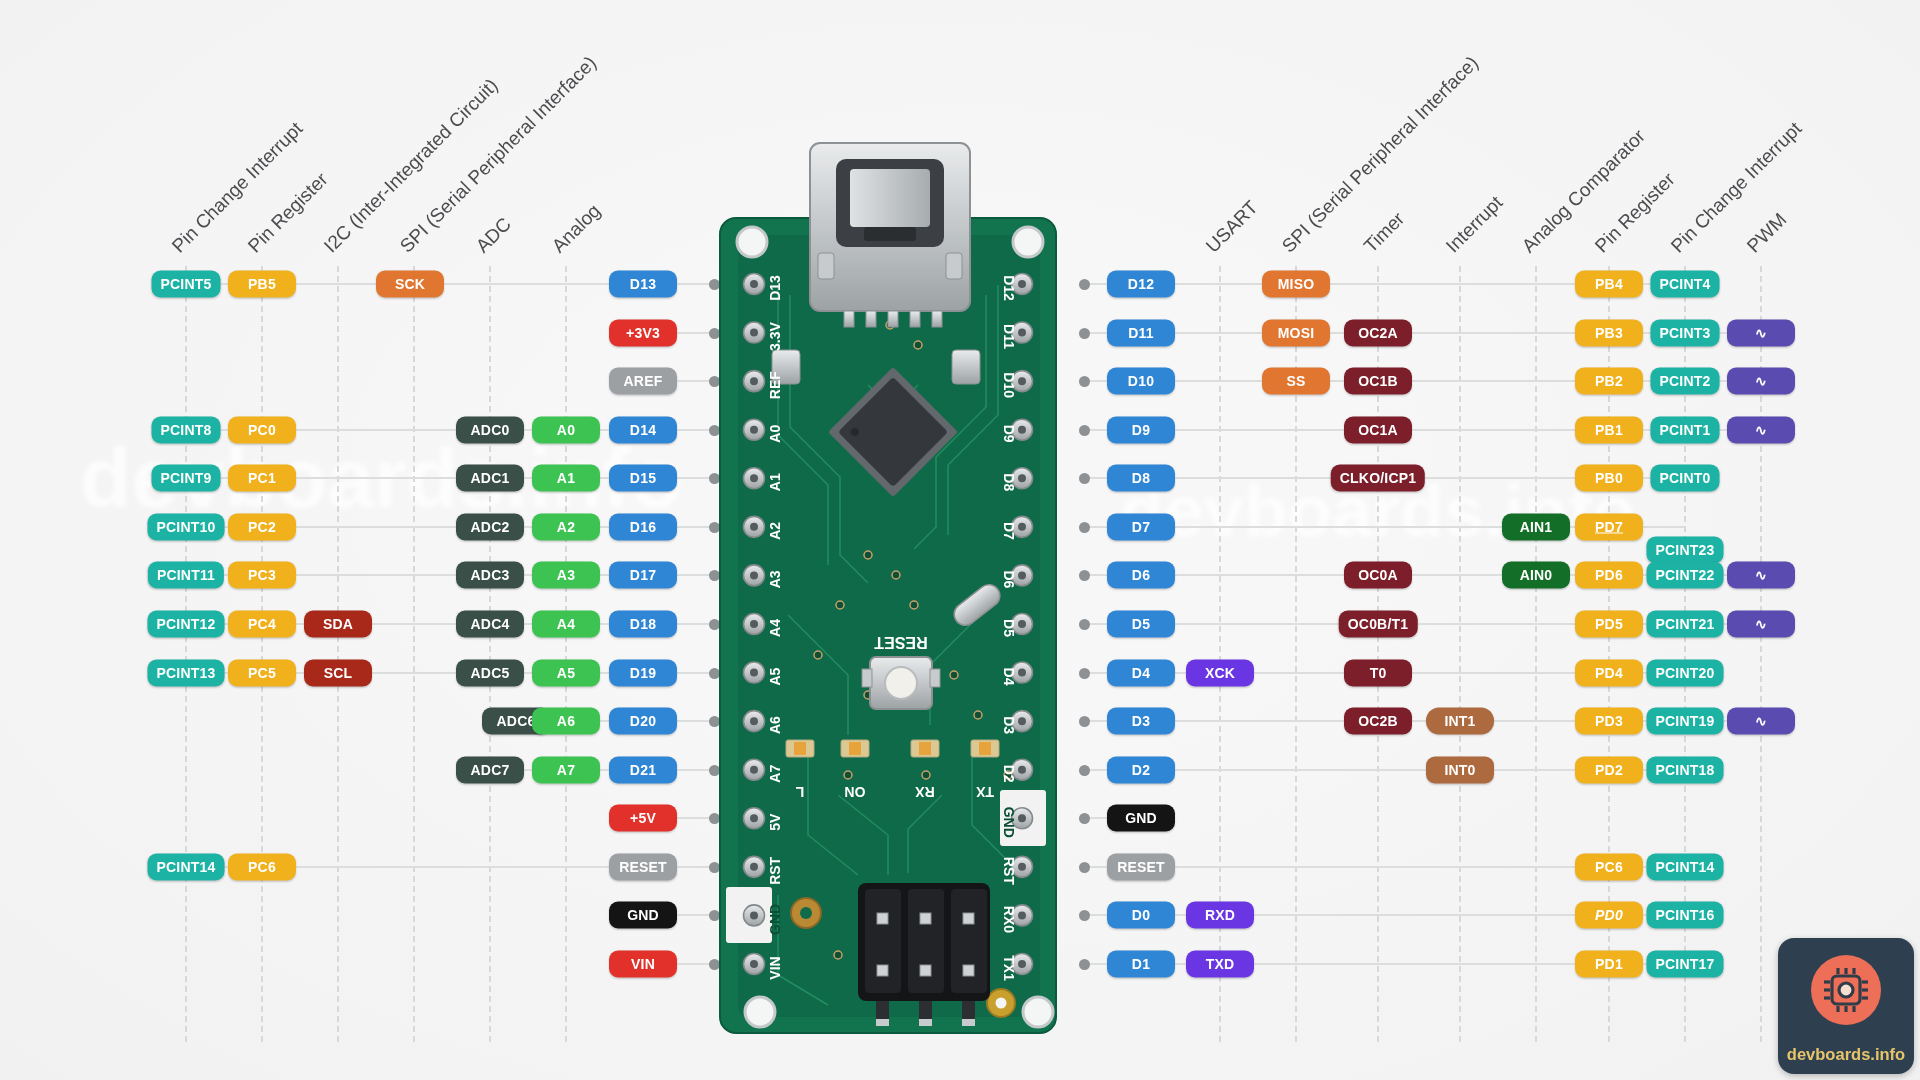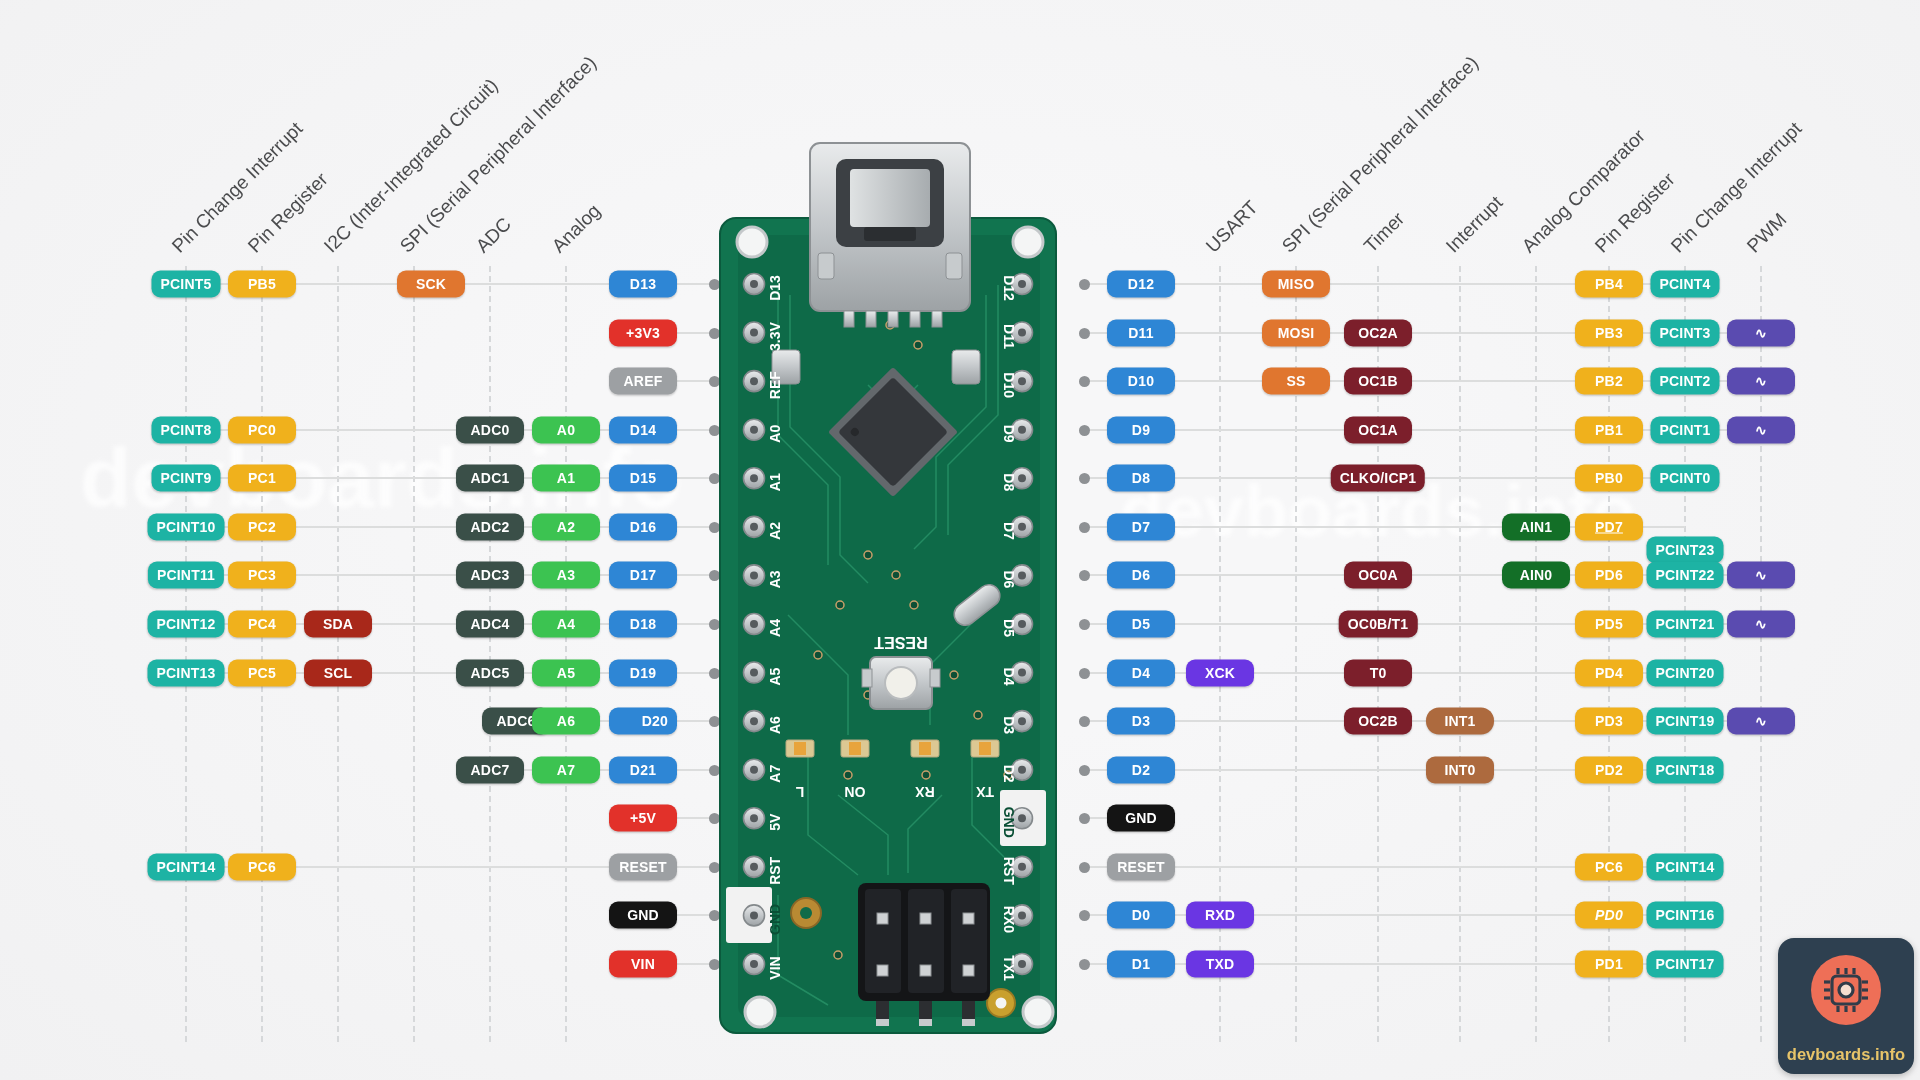--- a/index.html
+++ b/index.html
@@ -49,21 +49,21 @@
       <div class="vline" style="left: 1684px;"></div>
       <div class="vline" style="left: 1760px;"></div>
     </div>
   <div id="layer-rows">
       <div class="hline" style="left: 186px; top: 283px; width: 532px;"></div>
       <div class="hline" style="left: 1080px; top: 283px; width: 605px;"></div>
       <div class="dot" style="left: 709px; top: 279px;"></div>
       <div class="dot" style="left: 1079px; top: 279px;"></div>
       <div class="badge" style="left: 186px; top: 284px; background: rgb(29, 179, 164);">PCINT5</div>
       <div class="badge" style="left: 262px; top: 284px; background: rgb(240, 177, 28); text-align: center;">PB5</div>
-      <div class="badge" style="left: 431px; top: 284px; background: rgb(224, 118, 47);">SCK</div>
+      <div class="badge" style="left: 410px; top: 284px; background: rgb(224, 118, 47);">SCK</div>
       <div class="badge" style="left: 643px; top: 284px; background: rgb(46, 134, 213);">D13</div>
       <div class="badge" style="left: 1141px; top: 284px; background: rgb(46, 134, 213);">D12</div>
       <div class="badge" style="left: 1296px; top: 284px; background: rgb(224, 118, 47);">MISO</div>
       <div class="badge" style="left: 1609px; top: 284px; background: rgb(240, 177, 28);">PB4</div>
       <div class="badge" style="left: 1685px; top: 284px; background: rgb(29, 179, 164);">PCINT4</div>
       <div class="hline" style="left: 643px; top: 332px; width: 75px;"></div>
       <div class="hline" style="left: 1080px; top: 332px; width: 681px;"></div>
       <div class="dot" style="left: 709px; top: 328px;"></div>
       <div class="dot" style="left: 1079px; top: 328px;"></div>
       <div class="badge" style="left: 643px; top: 333px; background: rgb(226, 49, 42);">+3V3</div>
@@ -168,21 +168,21 @@
       <div class="badge" style="left: 1220px; top: 673px; background: rgb(106, 54, 227);">XCK</div>
       <div class="badge" style="left: 1378px; top: 673px; background: rgb(124, 31, 43);">T0</div>
       <div class="badge" style="left: 1609px; top: 673px; background: rgb(240, 177, 28);">PD4</div>
       <div class="badge" style="left: 1685px; top: 673px; background: rgb(29, 179, 164);">PCINT20</div>
       <div class="hline" style="left: 490px; top: 720px; width: 228px;"></div>
       <div class="hline" style="left: 1080px; top: 720px; width: 681px;"></div>
       <div class="dot" style="left: 709px; top: 716px;"></div>
       <div class="dot" style="left: 1079px; top: 716px;"></div>
       <div class="badge" style="left: 516px; top: 721px; background: rgb(58, 79, 72); text-align: center;">ADC6</div>
       <div class="badge" style="left: 566px; top: 721px; background: rgb(60, 195, 81);">A6</div>
-      <div class="badge" style="left: 643px; top: 721px; background: rgb(46, 134, 213); text-align: right;">D20</div>
+      <div class="badge" style="left: 643px; top: 721px; background: rgb(46, 134, 213);">D20</div>
       <div class="badge" style="left: 1141px; top: 721px; background: rgb(46, 134, 213);">D3</div>
       <div class="badge" style="left: 1378px; top: 721px; background: rgb(124, 31, 43);">OC2B</div>
       <div class="badge" style="left: 1460px; top: 721px; background: rgb(173, 106, 62); border-radius: 13px;">INT1</div>
       <div class="badge" style="left: 1609px; top: 721px; background: rgb(240, 177, 28);">PD3</div>
       <div class="badge" style="left: 1685px; top: 721px; background: rgb(29, 179, 164);">PCINT19</div>
       <div class="badge" style="left: 1761px; top: 721px; background: rgb(90, 75, 176);">∿</div>
       <div class="hline" style="left: 490px; top: 769px; width: 228px;"></div>
       <div class="hline" style="left: 1080px; top: 769px; width: 605px;"></div>
       <div class="dot" style="left: 709px; top: 765px;"></div>
       <div class="dot" style="left: 1079px; top: 765px;"></div>

